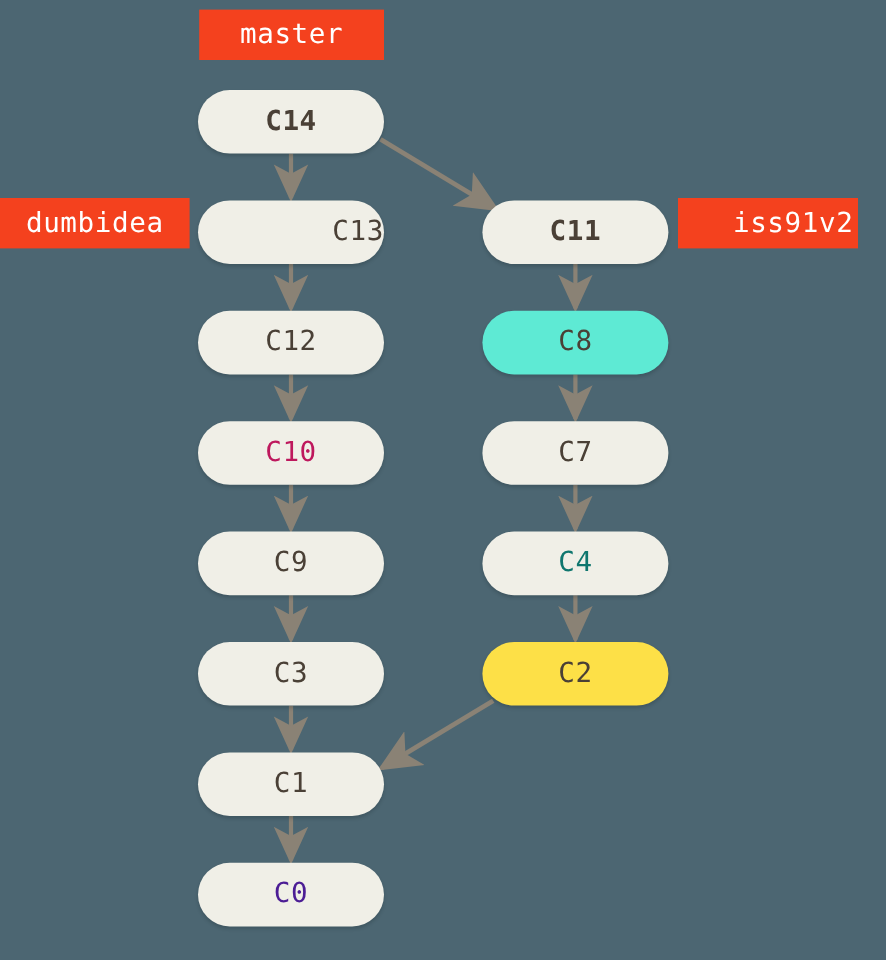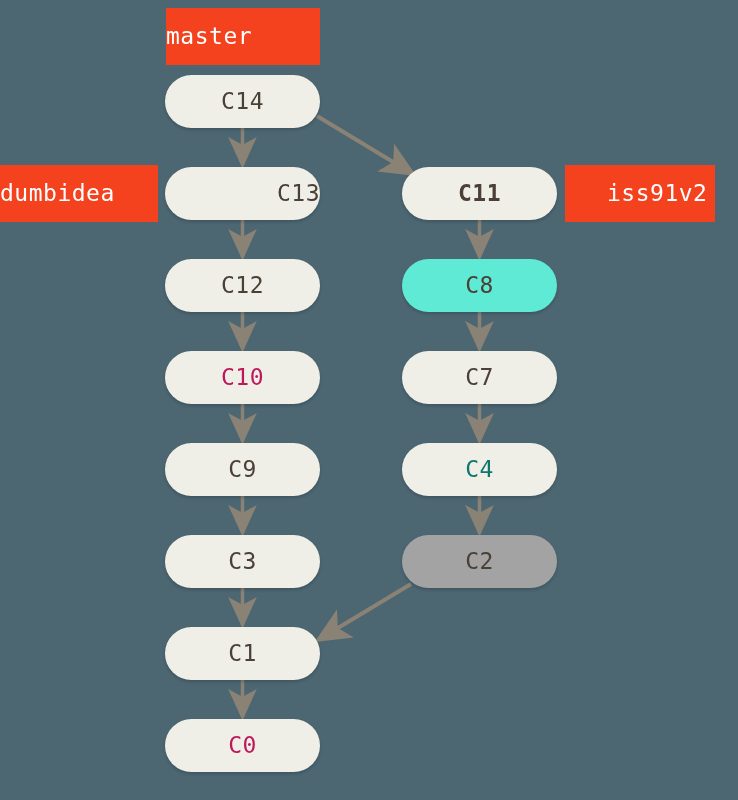--- a/index.html
+++ b/index.html
@@ -43,24 +43,25 @@
   .commit-label {
     font-family: "DejaVu Sans Mono", "Liberation Mono", monospace;
     font-size: 23px;
     color: #4a4036;
     letter-spacing: 0.5px;
     line-height: 1;
     user-select: none;
   }
   .branch-tag {
     position: absolute;
-    height: 57px;
+    height: 42px;
     background: #f4411e;
     display: flex;
     align-items: center;
+    justify-content: center;
     box-sizing: border-box;
     z-index: 4;
   }
   .branch-tag-label {
     font-family: "DejaVu Sans Mono", "Liberation Mono", monospace;
     font-size: 23px;
     color: #ffffff;
     letter-spacing: 0.5px;
     line-height: 1;
     user-select: none;
@@ -88,21 +89,21 @@
         <line x1="317" y1="116" x2="413" y2="174" stroke="#8a8275" stroke-width="4" marker-end="url(#arrowhead)"></line>
         <line x1="479.5" y1="220" x2="479.5" y2="257" stroke="#8a8275" stroke-width="3.5" marker-end="url(#arrowhead)"></line>
         <line x1="479.5" y1="312" x2="479.5" y2="349" stroke="#8a8275" stroke-width="3.5" marker-end="url(#arrowhead)"></line>
         <line x1="479.5" y1="404" x2="479.5" y2="441" stroke="#8a8275" stroke-width="3.5" marker-end="url(#arrowhead)"></line>
         <line x1="479.5" y1="496" x2="479.5" y2="533" stroke="#8a8275" stroke-width="3.5" marker-end="url(#arrowhead)"></line>
         <line x1="411" y1="584" x2="318" y2="640" stroke="#8a8275" stroke-width="4" marker-end="url(#arrowhead)"></line>
       </g>
   </svg>
 
   <div id="nodes-layer">
-      <div class="commit-node" style="left: 165px; top: 75px; background: rgb(240, 239, 231);">
+      <div class="commit-node" style="left: 165px; top: 75px; background: rgb(240, 239, 231); font-weight: bold;">
         <span class="commit-label" style="color: rgb(74, 64, 54);">C14</span>
       </div>
       <div class="commit-node" style="left: 165px; top: 167px; background: rgb(240, 239, 231); justify-content: flex-end;">
         <span class="commit-label" style="color: rgb(74, 64, 54);">C13</span>
       </div>
       <div class="commit-node" style="left: 165px; top: 259px; background: rgb(240, 239, 231);">
         <span class="commit-label" style="color: rgb(74, 64, 54);">C12</span>
       </div>
       <div class="commit-node" style="left: 165px; top: 351px; background: rgb(240, 239, 231);">
         <span class="commit-label" style="color: #be185d;">C10</span>
@@ -110,35 +111,35 @@
       <div class="commit-node" style="left: 165px; top: 443px; background: rgb(240, 239, 231);">
         <span class="commit-label" style="color: rgb(74, 64, 54);">C9</span>
       </div>
       <div class="commit-node" style="left: 165px; top: 535px; background: rgb(240, 239, 231);">
         <span class="commit-label" style="color: rgb(74, 64, 54);">C3</span>
       </div>
       <div class="commit-node" style="left: 165px; top: 627px; background: rgb(240, 239, 231);">
         <span class="commit-label" style="color: rgb(74, 64, 54);">C1</span>
       </div>
       <div class="commit-node" style="left: 165px; top: 719px; background: rgb(240, 239, 231);">
-        <span class="commit-label" style="color: #be185d;">C0</span>
+        <span class="commit-label" style="color: #4c1d95;">C0</span>
       </div>
       <div class="commit-node" style="left: 402px; top: 167px; background: rgb(240, 239, 231);">
         <span class="commit-label" style="color: rgb(74, 64, 54); font-weight: bold;">C11</span>
       </div>
       <div class="commit-node" style="left: 402px; top: 259px; background: #5eead4;">
         <span class="commit-label" style="color: rgb(74, 64, 54);">C8</span>
       </div>
       <div class="commit-node" style="left: 402px; top: 351px; background: rgb(240, 239, 231);">
         <span class="commit-label" style="color: rgb(74, 64, 54); text-align: center;">C7</span>
       </div>
       <div class="commit-node" style="left: 402px; top: 443px; background: rgb(240, 239, 231);">
         <span class="commit-label" style="color: #0f766e;">C4</span>
       </div>
-      <div class="commit-node" style="left: 402px; top: 535px; background: #a3a3a3;">
+      <div class="commit-node" style="left: 402px; top: 535px; background: #fde047;">
         <span class="commit-label" style="color: rgb(74, 64, 54);">C2</span>
       </div>
     </div>
   <div id="tags-layer">
       <div class="branch-tag" style="left: 166px; top: 8px; width: 154px; background: rgb(244, 65, 30);">
         <span class="branch-tag-label" style="color: rgb(255, 255, 255);">master</span>
       </div>
       <div class="branch-tag" style="left: 0px; top: 165px; width: 158px; background: rgb(244, 65, 30);">
         <span class="branch-tag-label" style="color: rgb(255, 255, 255);">dumbidea</span>
       </div>

